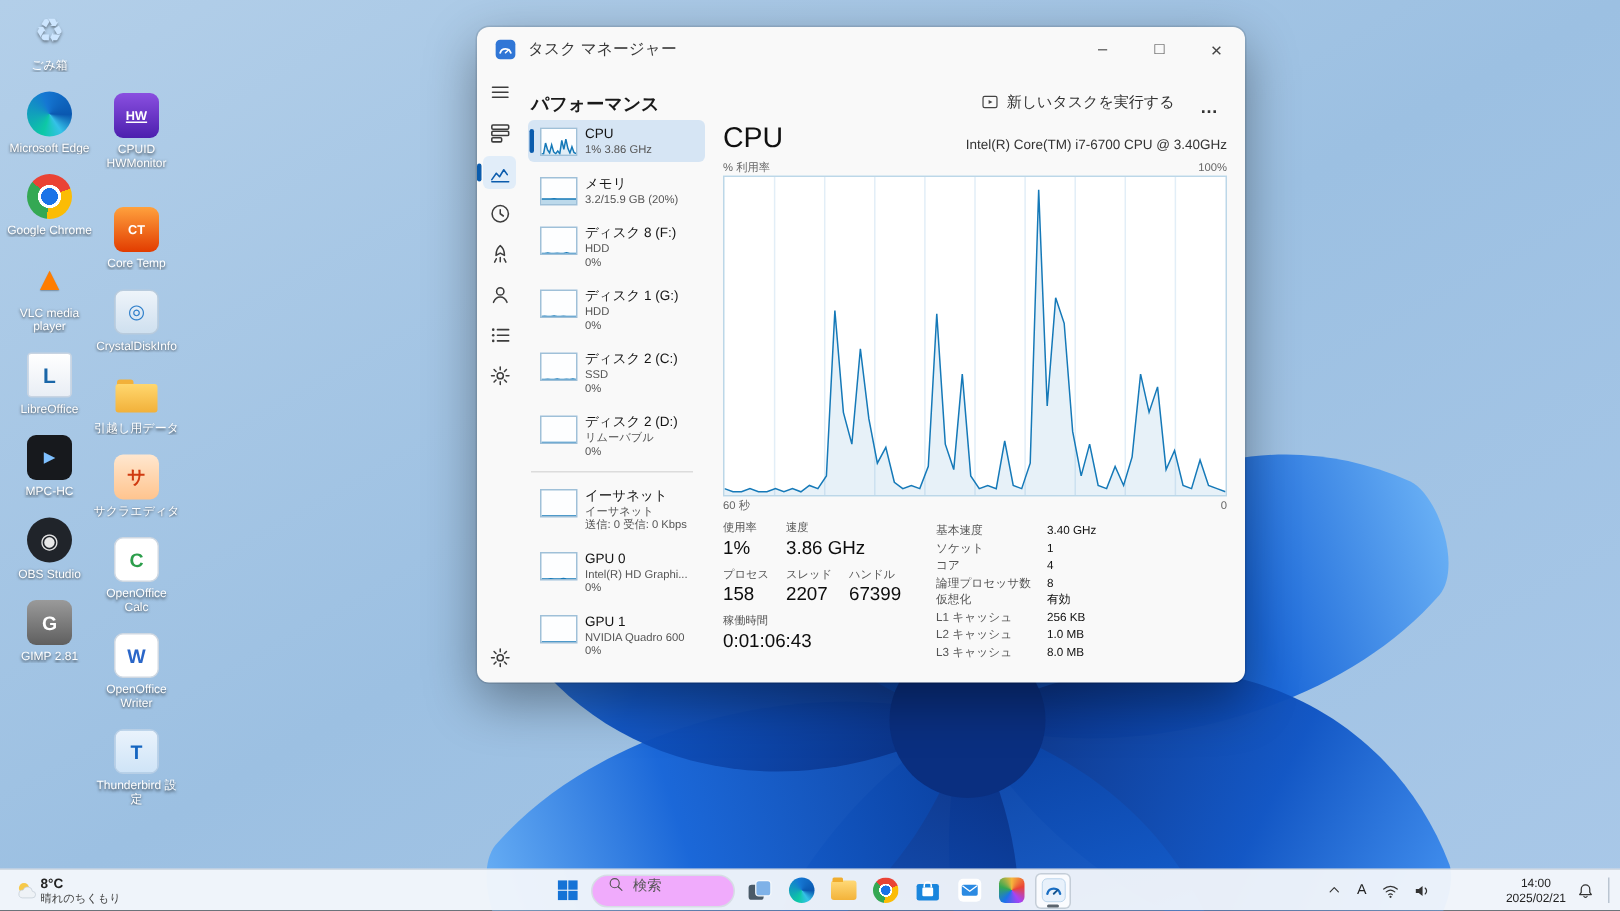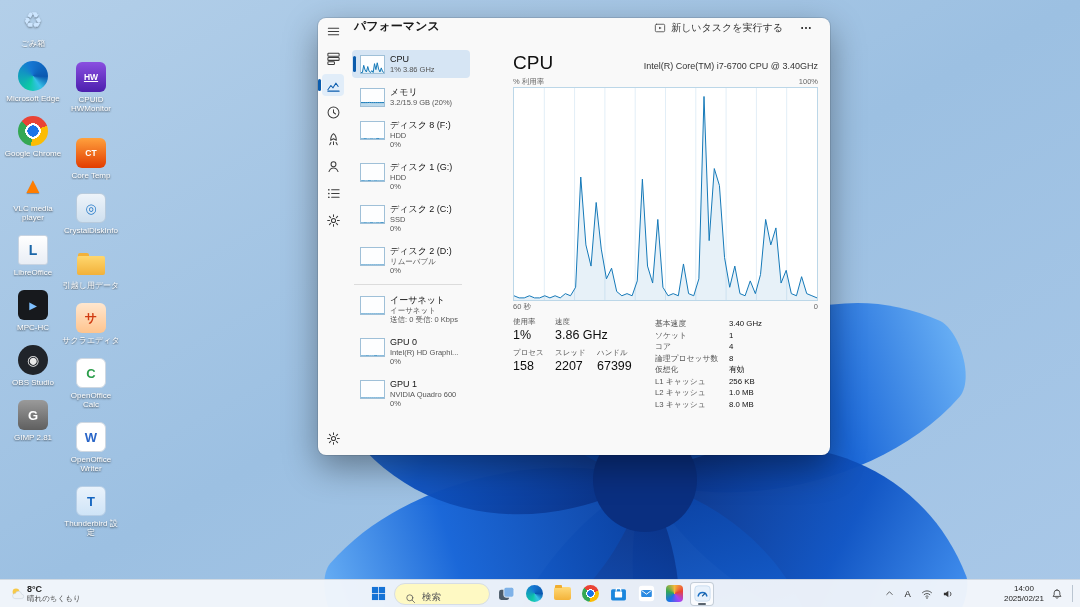--- a/index.html
+++ b/index.html
@@ -45,25 +45,25 @@
   .win-controls{margin-left:auto;display:flex;height:100%;}
   .wc{width:38px;display:flex;align-items:center;justify-content:center;font-size:11px;color:#444;}
   .wc.close{font-size:13px;}
   .tm-body{flex:1;display:flex;min-height:0;}
   .rail{width:30px;display:flex;flex-direction:column;align-items:center;padding-top:2px;gap:5px;flex:0 0 auto;}
   .rail-btn{width:22px;height:22px;border-radius:4px;display:flex;align-items:center;justify-content:center;position:relative;}
   .rail-btn.sel{background:#e1edf9;}
   .rail-btn.sel::before{content:"";position:absolute;left:-4px;top:5px;width:3px;height:12px;border-radius:2px;background:#0b5cad;}
   .rail-settings{margin-top:auto;margin-bottom:6px;}
   .main-col{flex:1;display:flex;flex-direction:column;min-width:0;}
-  .toolbar{height:30px;display:flex;align-items:flex-start;padding:0 12px 0 6px;flex:0 0 auto;}
+  .toolbar{height:30px;display:flex;align-items:flex-end;padding:0 12px 0 6px;flex:0 0 auto;}
   .page-title{font-size:12px;font-weight:bold;color:#1a1a1a;}
   .run-task{margin-left:auto;display:flex;align-items:center;gap:5px;font-size:10px;color:#333;padding:3px 7px;border-radius:4px;}
   .more-btn{font-size:12px;color:#333;padding:0 6px;margin-left:4px;font-weight:bold;}
-  .content{flex:1;display:flex;min-height:0;gap:31px;}
+  .content{flex:1;display:flex;min-height:0;}
   .perf-list{width:122px;flex:0 0 auto;padding:2px 0 0 4px;overflow:hidden;}
   .perf-item{display:flex;gap:5px;padding:4px 2px 4px 8px;border-radius:4px;margin-bottom:5px;position:relative;align-items:flex-start;}
   .perf-item.sel{background:#d6e5f4;}
   .perf-item.sel::before{content:"";position:absolute;left:1px;top:20%;height:60%;width:3px;border-radius:2px;background:#0b5cad;}
   .thumb{width:25px;height:19px;border:1px solid #9fc0d8;background:#fdfeff;flex:0 0 auto;margin-top:1px;}
   .pi-title{font-size:9px;color:#141414;line-height:11px;white-space:nowrap;}
   .pi-sub{font-size:7.5px;color:#555;line-height:9px;white-space:nowrap;}
   .pl-sep{height:1px;background:#dcdcdc;margin:2px 8px 6px 2px;}
   .cpu-panel{flex:1;display:flex;flex-direction:column;padding:4px 12px 6px 12px;min-width:0;}
   .cpu-head{display:flex;align-items:flex-end;justify-content:space-between;}
@@ -86,21 +86,21 @@
   
   .taskbar{position:absolute;left:0;right:0;bottom:0;height:28px;background:rgba(243,247,251,.95);
            border-top:1px solid rgba(120,140,160,.25);z-index:50;}
   .widget{position:absolute;left:2px;top:0;bottom:0;display:flex;align-items:center;gap:1px;padding:0 8px;border-radius:4px;}
   .widget-temp{font-size:9px;font-weight:bold;color:#222;line-height:10px;}
   .widget-cond{font-size:7.5px;color:#444;line-height:9px;}
   .tb-center{position:absolute;left:50%;transform:translateX(-50%);display:flex;align-items:center;gap:4px;height:100%;}
   .tb-icon{width:24px;height:24px;border-radius:4px;display:flex;align-items:center;justify-content:center;position:relative;}
   .tb-icon.active{background:rgba(255,255,255,.78);box-shadow:inset 0 0 0 1px rgba(160,175,190,.6);}
   .tb-icon.active::after{content:"";position:absolute;bottom:1px;left:50%;transform:translateX(-50%);width:8px;height:2px;border-radius:1px;background:#5a646e;}
-  .search-pill{height:22px;background:#fef9c3;border:1px solid #d6dde5;border-radius:12px;display:flex;align-items:flex-end;gap:6px;padding:0 10px;width:96px;}
+  .search-pill{height:22px;background:#f0abfc;border:1px solid #d6dde5;border-radius:12px;display:flex;align-items:flex-start;gap:6px;padding:0 10px;width:96px;}
   .search-text{font-size:9.5px;color:#555;}
   .ai{width:17px;height:17px;border-radius:50%;}
   .ai-edge{background:conic-gradient(from 200deg,#0dc8a5,#1577d3 40%,#0a58b0 70%,#35c2e8,#0dc8a5);}
   .ai-chrome{background:radial-gradient(circle at 50% 50%,#1a73e8 0 26%,#fff 27% 36%,rgba(0,0,0,0) 37%),
              conic-gradient(from -50deg,#ea4335 0 33%,#fbbc05 0 66%,#34a853 0 100%);}
   .ai-photos{border-radius:4px;background:conic-gradient(#f6b73c,#ea4335,#a643f6,#1a73e8,#34a853,#f6b73c);}
   .ai-folder{position:relative;width:17px;height:13px;background:linear-gradient(#ffd977,#f3b33a);border-radius:2px;}
   .ai-folder::before{content:"";position:absolute;top:-2px;left:1px;width:7px;height:3px;background:#f0ad2e;border-radius:1px 1px 0 0;}
   .tray{position:absolute;right:2px;top:0;bottom:0;display:flex;align-items:center;gap:5px;padding-right:2px;}
   .tb-tray-btn{display:flex;align-items:center;justify-content:center;padding:2px;}
@@ -210,20 +210,35 @@
           <div class="di-label">OpenOffice Writer</div>
         </div>
         <div class="di">
           <div class="di-glyph di-thunderbird">T</div>
           <div class="di-label">Thunderbird 設定</div>
         </div>
       </div>
     </div>
 
   <div class="tm-window">
+    <div class="titlebar">
+      <span id="tm-app-icon">
+          <svg width="14" height="14" viewBox="0 0 16 16" style="display:block">
+            <rect x="0.5" y="0.5" width="15" height="15" rx="3.5" fill="#3076d6"></rect>
+            <path d="M4 10.5a4.2 4.2 0 0 1 8 0" stroke="#fff" stroke-width="1.4" fill="none" stroke-linecap="round"></path>
+            <path d="M8 10.5l2.6-2.5" stroke="#fff" stroke-width="1.2" stroke-linecap="round"></path>
+          </svg>
+        </span>
+      <span class="tb-title">タスク マネージャー</span>
+      <div class="win-controls">
+        <div class="wc">–</div>
+        <div class="wc">□</div>
+        <div class="wc close">×</div>
+      </div>
+    </div>
     <div class="tm-body">
       <div class="rail" id="rail">
           <div class="rail-btn">
             <svg width="15" height="15" viewBox="0 0 16 16" fill="none" stroke="#3d3d3d" stroke-width="1.1" stroke-linecap="round" stroke-linejoin="round" style="color:#3d3d3d;display:block">
               <path d="M2.5 4.5h11M2.5 8h11M2.5 11.5h11"></path>
             </svg>
           </div>
           <div class="rail-btn">
             <svg width="15" height="15" viewBox="0 0 16 16" fill="none" stroke="#3d3d3d" stroke-width="1.1" stroke-linecap="round" stroke-linejoin="round" style="color:#3d3d3d;display:block">
               <rect x="2" y="2.5" width="12" height="3" rx="0.8"></rect>
@@ -458,20 +473,24 @@
                       <div class="stat">
                         <div class="stat-label">スレッド</div>
                         <div class="stat-value">2207</div>
                       </div>
                       <div class="stat">
                         <div class="stat-label">ハンドル</div>
                         <div class="stat-value">67399</div>
                       </div>
                     </div>
                   </div>
+                <div class="uptime">
+                  <div class="stat-label">稼働時間</div>
+                  <div class="stat-value">0:01:06:43</div>
+                </div>
               </div>
               <div class="cpu-details" id="cpu-details">
                   <div class="kv">
                     <span class="kv-k">基本速度</span>
                     <span class="kv-v">3.40 GHz</span>
                   </div>
                   <div class="kv">
                     <span class="kv-k">ソケット</span>
                     <span class="kv-v">1</span>
                   </div>

